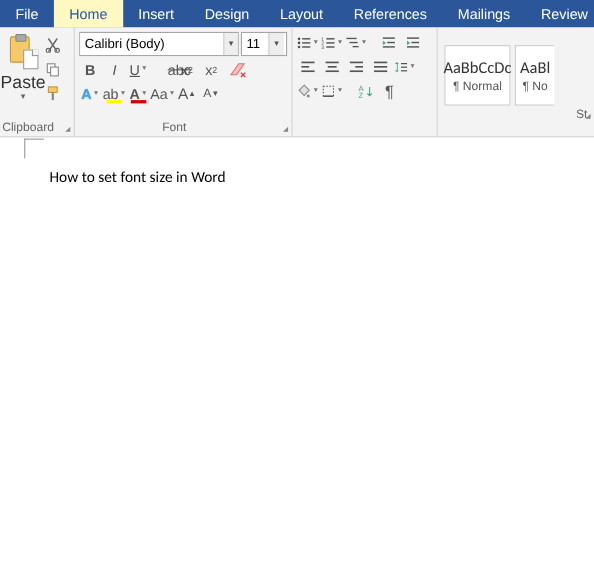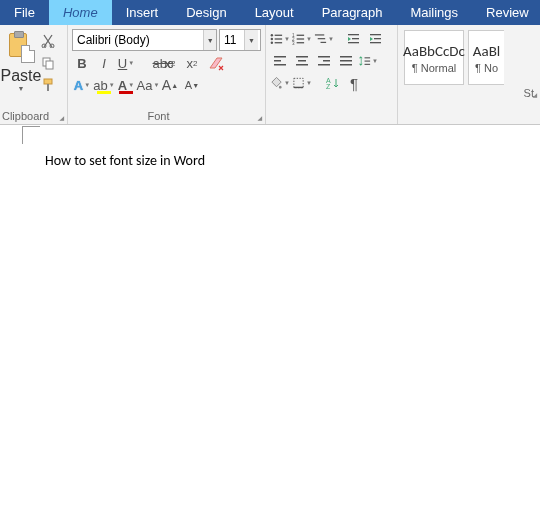--- a/index.html
+++ b/index.html
@@ -1,20 +1,20 @@
 <!DOCTYPE html>
 <html><head>
 <meta charset="utf-8">
 <style>
   * { box-sizing: border-box; margin: 0; padding: 0; font-family: "Segoe UI", Tahoma, sans-serif; }
   body { background: #fff; width: 540px; height: 520px; overflow: hidden; font-size: 12px; color: #333; }
 
   .menubar { background: #2b579a; height: 25px; display: flex; align-items: stretch; }
   .menubar .tab { color: #fff; padding: 0 14px; display: flex; align-items: center; font-size: 13px; cursor: pointer; }
-  .menubar .tab.active { background: #7dd3fc; color: #2b579a; font-style: italic; }
+  .menubar .tab.active { background: #fef9c3; color: #2b579a; }
 
   .ribbon { background: #f3f3f3; border-bottom: 1px solid #c8c8c8; display: flex; height: 100px; }
   .group { border-right: 1px solid #d4d4d4; display: flex; flex-direction: column; position: relative; }
   .group-body { flex: 1; display: flex; padding: 4px 4px 0 4px; }
   .group-label { text-align: center; font-size: 11px; color: #666; padding: 2px 16px 2px 0; position: relative; white-space: nowrap; }
   .group-label::after { content:"◢"; font-size:6px; position:absolute; right:3px; bottom:3px; color:#888; }
 
   
   .clip-col1 { display:flex; flex-direction:column; align-items:center; width:34px; }
   .paste-icon { width:28px; height:32px; position:relative; margin-top:2px; }
@@ -38,42 +38,42 @@
   .fontsize { width:42px; }
   .fontsize input { width:24px; }
   .btn { width:20px; height:20px; display:flex; align-items:center; justify-content:center; color:#555; font-size:13px; cursor:pointer; position:relative; }
   .btn .dd { font-size:6px; margin-left:1px; color:#777; }
   .colorbar { position:absolute; bottom:1px; left:3px; right:3px; height:3px; }
 
   
   .para-rows { display:flex; flex-direction:column; gap:2px; width:124px; }
 
   
-  .styles-body { display:flex; gap:4px; padding:5px 0 0 6px; }
+  .styles-body { display:flex; gap:4px; padding:16px 0 0 6px; }
   .style-card { width:60px; height:55px; border:1px solid #ccc; background:#fff; display:flex; flex-direction:column; align-items:center; justify-content:center; font-size:11px; }
   .style-sample { font-family: Calibri, sans-serif; font-size:15px; color:#333; }
   .style-name { font-size:11px; color:#555; margin-top:2px; white-space:nowrap; overflow:hidden; }
 
   .doc-area { position:relative; height:395px; background:#fff; }
   .page-corner { position:absolute; left:22px; top:1px; width:18px; height:18px; border-left:1px solid #999; border-top:1px solid #999; }
   .doc-text { position:absolute; left:45px; top:27px; font-size:14px; font-family: Calibri, sans-serif; color:#000; }
 
   
   svg { display:block; }
 </style>
 </head>
 <body>
 
 <div class="menubar">
   <div class="tab">File</div>
   <div class="tab active">Home</div>
   <div class="tab">Insert</div>
   <div class="tab">Design</div>
   <div class="tab">Layout</div>
-  <div class="tab">Paragraph</div>
+  <div class="tab">References</div>
   <div class="tab">Mailings</div>
   <div class="tab">Review</div>
 
 </div>
 
 <div class="ribbon">
 
   <div class="group" style="width:68px;">
     <div class="group-body">
       <div class="clip-col1">

